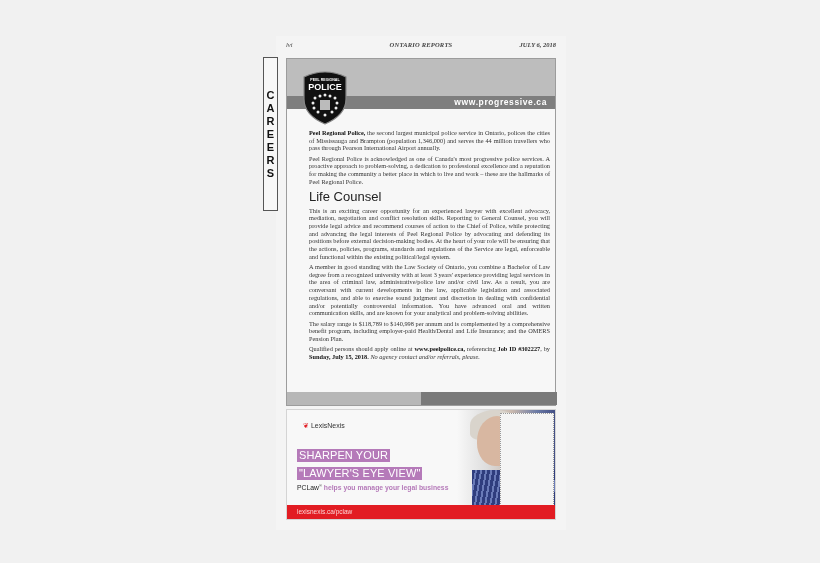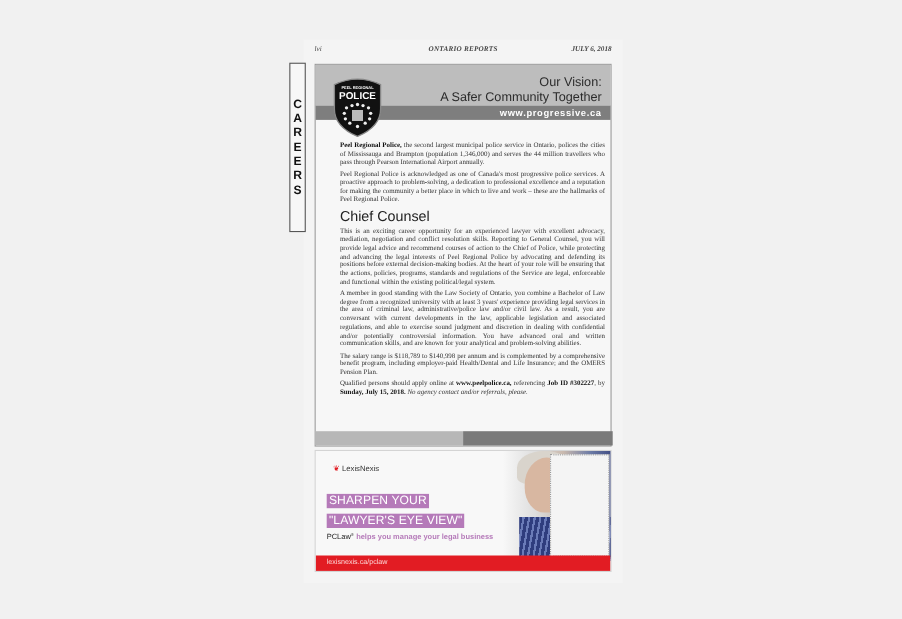--- a/index.html
+++ b/index.html
@@ -67,24 +67,20 @@
   <span>E</span>
   <span>E</span>
   <span>R</span>
   <span>S</span>
 </div>
 
 <div class="police-ad">
   <div class="banner-top"></div>
   <div class="banner-strip"></div>
 
-  <div class="vision">
-    <div>Our Vision:</div>
-    <div>A Safer Community Together</div>
-  </div>
   <div class="url">www.progressive.ca</div>
 
   <svg class="badge" viewBox="0 0 50 58">
     <path d="M4 10 Q25 0 46 10 L46 32 Q46 48 25 57 Q4 48 4 32 Z" fill="#111" stroke="#888" stroke-width="1.2"></path>
     <text x="25" y="14" text-anchor="middle" font-family="Liberation Sans, sans-serif" font-size="3.6" font-weight="bold" fill="#fff">PEEL REGIONAL</text>
     <text x="25" y="23" text-anchor="middle" font-family="Liberation Sans, sans-serif" font-size="9" font-weight="bold" fill="#fff">POLICE</text>
     <g fill="#eee">
       <circle cx="15" cy="31" r="1.5"></circle>
         <circle cx="20" cy="29" r="1.5"></circle>
         <circle cx="25" cy="28" r="1.5"></circle>
@@ -97,21 +93,21 @@
       <circle cx="18" cy="45" r="1.5"></circle>
         <circle cx="32" cy="45" r="1.5"></circle>
       <circle cx="25" cy="48" r="1.5"></circle>
     </g>
     <rect x="20" y="33" width="10" height="10" fill="#bbb"></rect>
   </svg>
 
   <div class="body">
     <p><b>Peel Regional Police,</b><span> the second largest municipal police service in Ontario, polices the cities of Mississauga and Brampton (population 1,346,000) and serves the 44 million travellers who pass through Pearson International Airport annually.</span></p>
     <p>Peel Regional Police is acknowledged as one of Canada's most progressive police services. A proactive approach to problem-solving, a dedication to professional excellence and a reputation for making the community a better place in which to live and work – these are the hallmarks of Peel Regional Police.</p>
-    <div class="job-title">Chief Counsel</div>
+    <div class="job-title">Life Counsel</div>
     <p>This is an exciting career opportunity for an experienced lawyer with excellent advocacy, mediation, negotiation and conflict resolution skills. Reporting to General Counsel, you will provide legal advice and recommend courses of action to the Chief of Police, while protecting and advancing the legal interests of Peel Regional Police by advocating and defending its positions before external decision-making bodies. At the heart of your role will be ensuring that the actions, policies, programs, standards and regulations of the Service are legal, enforceable and functional within the existing political/legal system.</p>
     <p>A member in good standing with the Law Society of Ontario, you combine a Bachelor of Law degree from a recognized university with at least 3 years' experience providing legal services in the area of criminal law, administrative/police law and/or civil law. As a result, you are conversant with current developments in the law, applicable legislation and associated regulations, and able to exercise sound judgment and discretion in dealing with confidential and/or potentially controversial information. You have advanced oral and written communication skills, and are known for your analytical and problem-solving abilities.</p>
     <p>The salary range is $118,789 to $140,998 per annum and is complemented by a comprehensive benefit program, including employer-paid Health/Dental and Life Insurance; and the OMERS Pension Plan.</p>
     <p><span>Qualified persons should apply online at </span><b>www.peelpolice.ca,</b><span> referencing </span><b>Job ID #302227</b><span>, by </span><b>Sunday, July 15, 2018.</b><i> No agency contact and/or referrals, please.</i></p>
   </div>
 
   <div class="bottom-bar-light"></div>
   <div class="bottom-bar-dark"></div>
 </div>
 

